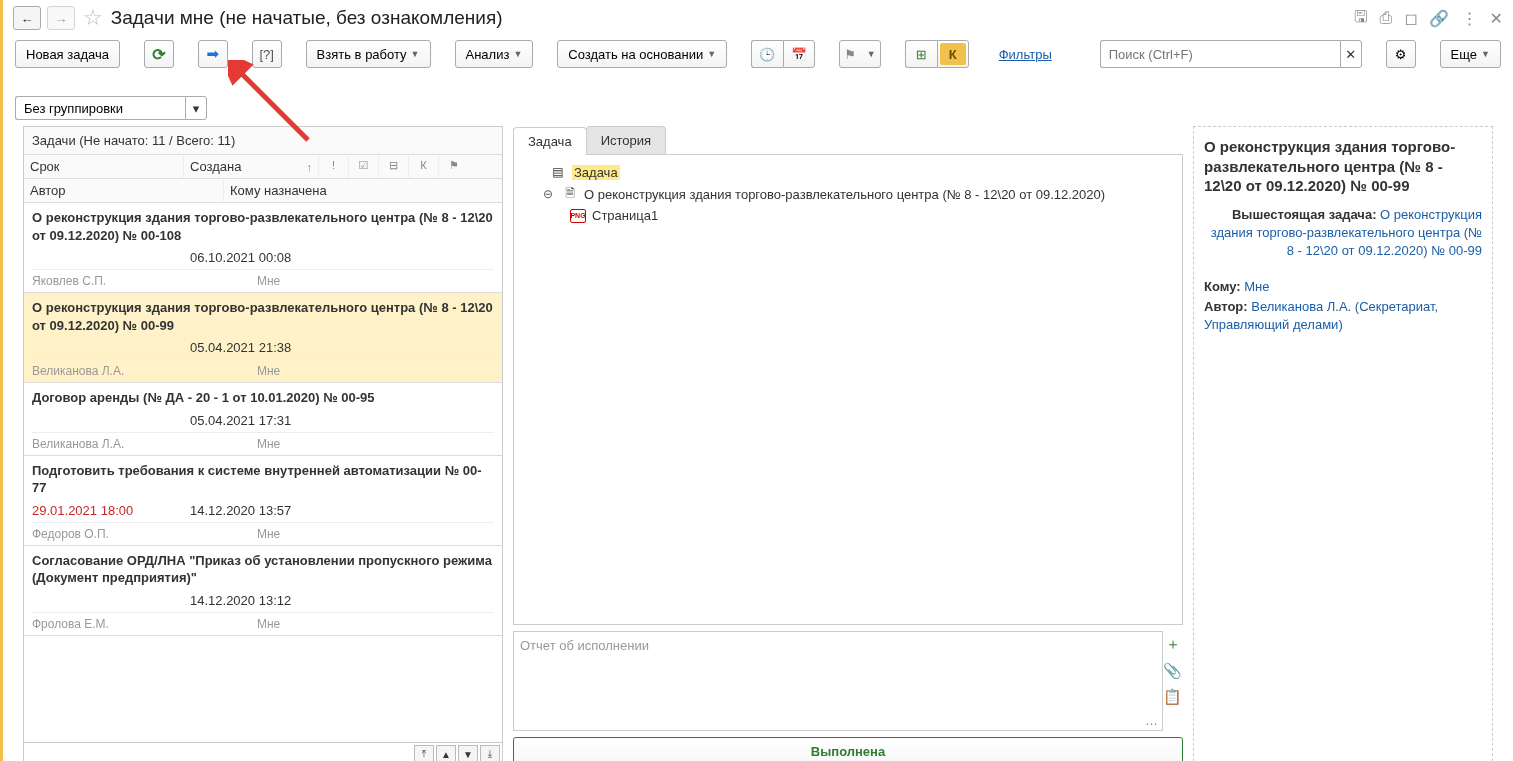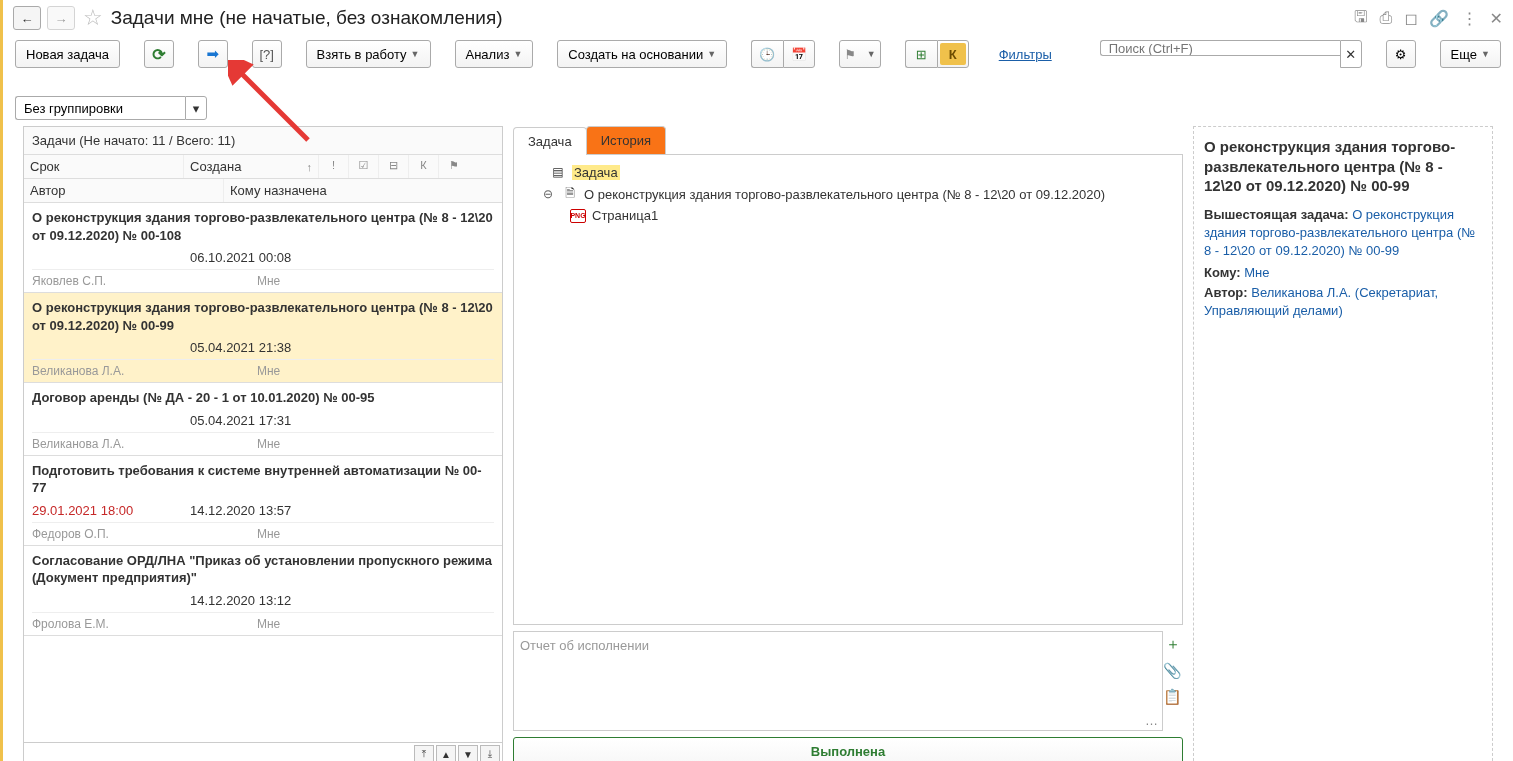--- a/index.html
+++ b/index.html
@@ -15,21 +15,21 @@
   .titlebar-right { margin-left: auto; display: flex; gap: 12px; align-items: center; color: #888; }
   .titlebar-right span { cursor: pointer; font-size: 16px; }
   
   .toolbar { padding: 4px 12px 8px; display: flex; align-items: center; gap: 24px; flex-wrap: nowrap; }
   .btn { height: 28px; border: 1px solid #aaa; background: linear-gradient(#fff,#f3f3f3); border-radius: 3px; padding: 0 10px; display: inline-flex; align-items: center; cursor: pointer; font-size: 13px; white-space: nowrap; }
   .btn.icon-only { width: 32px; padding: 0; justify-content: center; }
   .btn .chev { margin-left: 4px; font-size: 9px; color: #666; }
   .filters-link { color: #1a5ea8; text-decoration: underline; cursor: pointer; margin-left: 6px; }
   .toolbar-spacer { flex: 1; }
   .search-wrap { display: flex; }
-  .search-wrap input { height: 16px; width: 240px; border: 1px solid #aaa; border-right: none; border-radius: 3px 0 0 3px; padding: 0 8px; font-size: 13px; color: #888; }
+  .search-wrap input { height: 28px; width: 240px; border: 1px solid #aaa; border-right: none; border-radius: 3px 0 0 3px; padding: 0 8px; font-size: 13px; color: #888; }
   .search-wrap .clear { height: 28px; width: 22px; border: 1px solid #aaa; border-radius: 0 3px 3px 0; background: #fff; display: flex; align-items: center; justify-content: center; cursor: pointer; }
   
   .toolbar2 { padding: 0 12px 6px; }
   .combo { display: inline-flex; margin-top: 20px; }
   .combo input { height: 24px; width: 170px; border: 1px solid #aaa; border-right: none; border-radius: 3px 0 0 3px; padding: 0 8px; font-size: 13px; }
   .combo .dd { height: 24px; width: 22px; border: 1px solid #aaa; border-radius: 0 3px 3px 0; background: #fff; display: flex; align-items: center; justify-content: center; cursor: pointer; }
   
   .red-arrow { position: absolute; left: 225px; top: 60px; pointer-events: none; }
   
   .main { display: flex; padding: 0 20px; gap: 10px; height: 640px; }
@@ -54,21 +54,21 @@
   .task-item .dates { display: flex; font-size: 13px; margin-bottom: 4px; }
   .task-item .dates .due { width: 158px; }
   .task-item .dates .due.red { color: #c62828; font-weight: normal; }
   .task-item .row2 { display: flex; font-size: 12px; color: #999; border-top:1px solid #eee; padding-top:4px;}
   .task-item .row2 .author { width: 225px; }
   .task-item .row2 .whom { flex: 1; }
   .list-footer { border-top: 1px solid #ccc; display: flex; justify-content: flex-end; gap: 2px; padding: 2px; }
   .list-footer .pg { width: 20px; height: 18px; border: 1px solid #bbb; background: #f5f5f5; display: flex; align-items: center; justify-content: center; font-size: 10px; cursor: pointer; }
   
   .tabs { display: flex; border-bottom: 1px solid #ccc; }
-  .tab { padding: 6px 14px; border: 1px solid #ccc; border-bottom: none; margin-right: -1px; background: #f97316; cursor: pointer; border-radius: 4px 4px 0 0; }
+  .tab { padding: 6px 14px; border: 1px solid #ccc; border-bottom: none; margin-right: -1px; background: #e5e5e5; cursor: pointer; border-radius: 4px 4px 0 0; }
   .tab.active { background: #fff; position: relative; top: 1px; }
   .tree-panel { border: 1px solid #ccc; border-top: none; flex: 1; padding: 6px; overflow: auto; }
   .tree-row { display: flex; align-items: center; padding: 3px 0; gap: 6px; }
   .tree-pad1 { padding-left: 30px; }
   .tree-pad2 { padding-left: 20px; }
   .tree-pad3 { padding-left: 50px; }
   .tree-highlight { background: #ffea8a; padding: 0 2px; }
   .tree-icon { width: 16px; height: 16px; display: inline-flex; align-items: center; justify-content: center; font-size: 12px; }
   .expander { width: 16px; height: 16px; border: none; background: none; cursor: pointer; font-size: 12px; color: #666; display:inline-flex; align-items:center; justify-content:center;}
   .png-icon { width:16px; height:14px; background:#fff; border:1px solid #c00; color:#c00; font-size:7px; font-weight:bold; display:inline-flex; align-items:center; justify-content:center; border-radius:2px;}
@@ -308,21 +308,21 @@
           <span class="ic-clip">📎</span>
           <span class="ic-paste">📋</span>
         </div>
       </div>
       <div class="done-btn">Выполнена</div>
     </div>
 
     <div class="col-right">
       <div class="rtitle">О реконструкция здания торгово-развлекательного центра (№ 8 - 12\20 от 09.12.2020) № 00-99</div>
       <div class="rbody">
-        <div style="margin-bottom:4px;">
+        <div style="margin-bottom:18px;text-align:right;">
           <span class="label">Вышестоящая задача:</span>
           <a href="#">О реконструкция здания торгово-развлекательного центра (№ 8 - 12\20 от 09.12.2020) № 00-99</a>
         </div>
         <div style="margin-bottom:2px;">
           <span class="label">Кому:</span>
           <a href="#">Мне</a>
         </div>
         <div>
           <span class="label">Автор:</span>
           <a href="#">Великанова Л.А. (Секретариат, Управляющий делами)</a>

